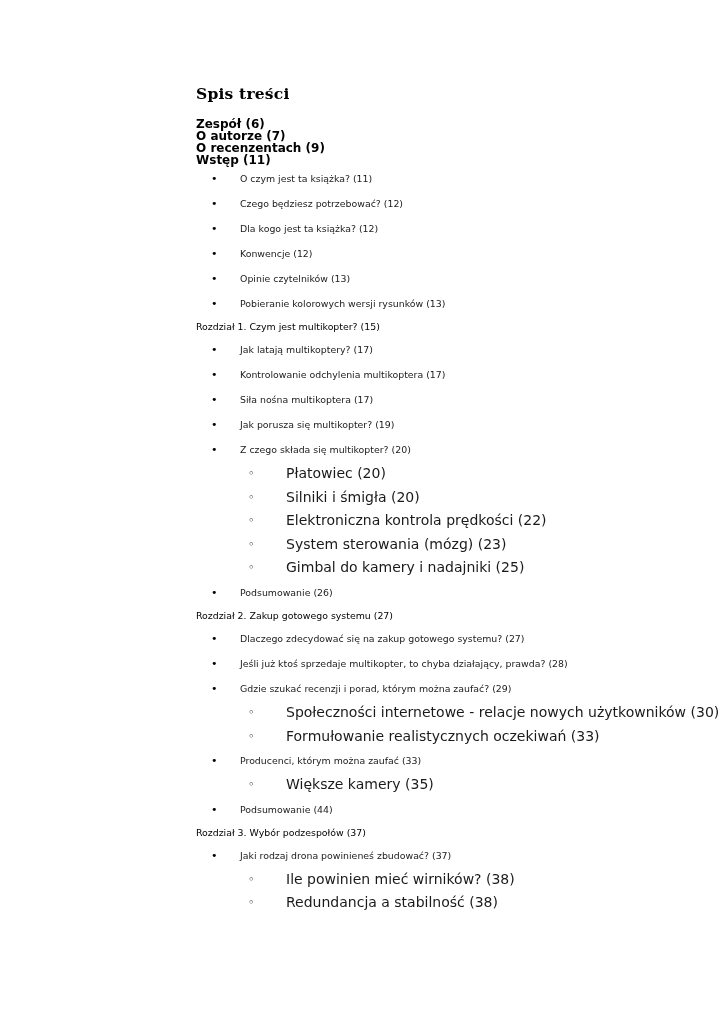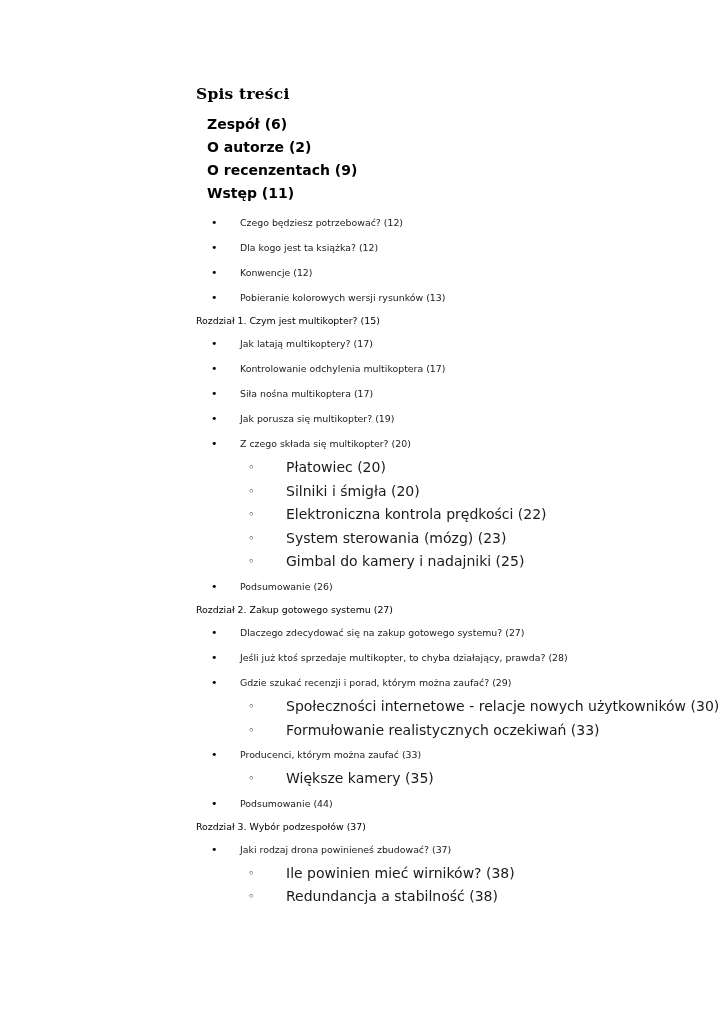--- a/index.html
+++ b/index.html
@@ -38,23 +38,23 @@
     letter-spacing: 0.2px;
     margin: 0 0 14px 0;
     color: #000000;
   }
   .frontmatter {
     margin: 0 0 0 0;
   }
   .heading {
     font-family: "DejaVu Sans", sans-serif;
     font-weight: bold;
-    font-size: 14px;
+    font-size: 12px;
     line-height: 12.1px;
-    margin: 11px;
+    margin: 0;
     color: #000000;
     white-space: nowrap;
   }
   .chapter-heading {
     font-family: "DejaVu Sans", sans-serif;
     font-weight: normal;
     font-size: 9.4px;
     line-height: 12.1px;
     margin: 5px 0 4px 0;
     color: #000000;
@@ -111,37 +111,45 @@
 </head>
 <body>
 
 <div class="page">
   <div class="content">
 
     <h1 class="doc-title">Spis treści</h1>
 
     <div class="frontmatter">
       <div class="heading">Zespół (6)</div>
-      <div class="heading">O autorze (2)</div>
+      <div class="heading">O autorze (7)</div>
       <div class="heading">O recenzentach (9)</div>
       <div class="heading">Wstęp (11)</div>
     </div>
 
     <div class="intro-list">
       <div class="bullet-row">
         <span class="marker dot"></span>
+        <span class="row-label">O czym jest ta książka? (11)</span>
+      </div>
+      <div class="bullet-row">
+        <span class="marker dot"></span>
         <span class="row-label">Czego będziesz potrzebować? (12)</span>
       </div>
       <div class="bullet-row">
         <span class="marker dot"></span>
         <span class="row-label">Dla kogo jest ta książka? (12)</span>
       </div>
       <div class="bullet-row">
         <span class="marker dot"></span>
         <span class="row-label">Konwencje (12)</span>
+      </div>
+      <div class="bullet-row">
+        <span class="marker dot"></span>
+        <span class="row-label">Opinie czytelników (13)</span>
       </div>
       <div class="bullet-row">
         <span class="marker dot"></span>
         <span class="row-label">Pobieranie kolorowych wersji rysunków (13)</span>
       </div>
     </div>
 
     <div class="chapter-heading">Rozdział 1. Czym jest multikopter? (15)</div>
     <div class="bullet-row">
       <span class="marker dot"></span>

